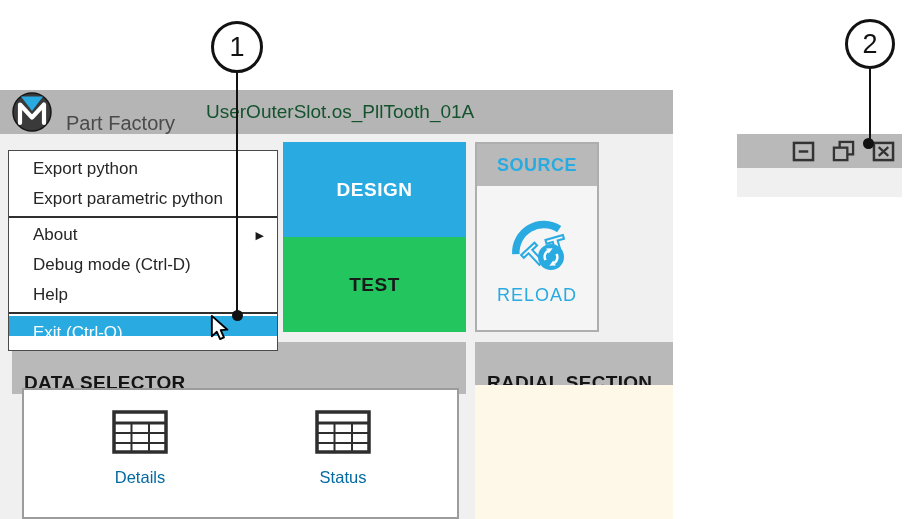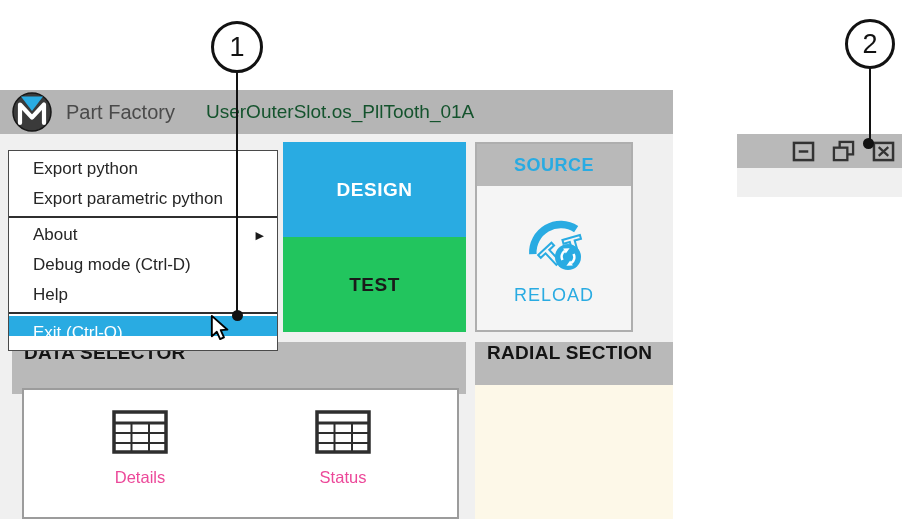--- a/index.html
+++ b/index.html
@@ -18,55 +18,55 @@
   #line2 { left:869px; top:68px; height:76px; }
   .callout-dot { width:11px; height:11px; border-radius:50%; background:#121212; z-index:56; }
   #dot1 { left:232px; top:310px; }
   #dot2 { left:863px; top:138px; }
   #cursor { left:206px; top:313px; z-index:70; }
 
   
   #window { left:0; top:90px; width:673px; height:429px; }
   #titlebar { left:0; top:0; width:673px; height:44px; background:#b5b5b5; }
   #logo { left:12px; top:2px; }
-  #app-name { left:66px; top:0; height:44px; line-height:44px; font-size:20px; color:#4a4a4a; }
+  #app-name { left:66px; top:11px; height:44px; line-height:44px; font-size:20px; color:#4a4a4a; }
   #doc-name { left:206px; top:0; height:44px; line-height:44px; font-size:19px; color:#14532d; }
   #content-bg { left:0; top:44px; width:673px; height:385px; background:#f0f0f0; }
 
   
   .tab { left:283px; width:183px; height:95px; display:flex; align-items:center;
          justify-content:center; font-size:19px; font-weight:bold; letter-spacing:.5px; }
   #tab-design { top:52px; background:#29abe2; color:#ffffff;text-align:right; }
   #tab-test { top:147px; background:#22c55e; color:#1a1a1a; }
 
   
-  #source-panel { left:475px; top:52px; width:158px; height:190px;
+  #source-panel { left:475px; top:52px; width:124px; height:190px;
                   border:2px solid #aeaeae; background:#f5f5f5; }
   #source-header { width:100%; height:42px; background:#b9b9b9; display:flex;
                    align-items:center; justify-content:center; font-size:18px;
                    font-weight:bold; letter-spacing:.5px; color:#29abe2; }
   #reload-button { width:100%; height:144px; display:flex; flex-direction:column;
                    align-items:center; justify-content:center; gap:8px; cursor:default; }
   #reload-label { font-size:18px; color:#29abe2; letter-spacing:1px; }
 
   
-  .section-bar { height:52px; background:#b9b9b9; display:flex; align-items:flex-start;
+  .section-bar { height:52px; background:#b9b9b9; display:flex; align-items:flex-end;
                  padding-left:12px; font-size:19px; font-weight:bold; color:#141414;
                  letter-spacing:.3px; }
   #bar-data-selector { left:12px; top:252px; width:454px; }
   #bar-radial { left:475px; top:252px; width:198px; }
 
   
   #cream-area { left:475px; top:295px; width:198px; height:134px; background:#fdf8e8; }
   #data-panel { left:22px; top:298px; width:437px; height:131px; background:#ffffff;
                 border:2px solid #9c9c9c; overflow:hidden; }
   .ds-item { position:absolute; top:20px; width:120px; text-align:center; }
   #ds-details { left:56px; }
   #ds-status { left:259px; }
-  .ds-label { display:block; margin-top:10px; font-size:16.5px; color:#ec4899; }
+  .ds-label { display:block; margin-top:10px; font-size:16.5px; color:#0369a1; }
 
   
   #menu { left:8px; top:60px; width:270px; height:201px; background:#ffffff;
           border:1.5px solid #4a4a4a; z-index:10; padding-top:3px; }
   .menu-item { height:30px; line-height:30px; padding-left:24px; font-size:17px;
                color:#262626; position:relative; }
   .menu-sep { height:2px; background:#2f2f2f; margin:2px 0; }
   .menu-item.exit { height:20px; line-height:33px; background:#29abe2; color:#ffffff; }
   .submenu-arrow { position:absolute; right:13px; top:0; font-size:11px; line-height:30px; color:#1a1a1a; }
 

